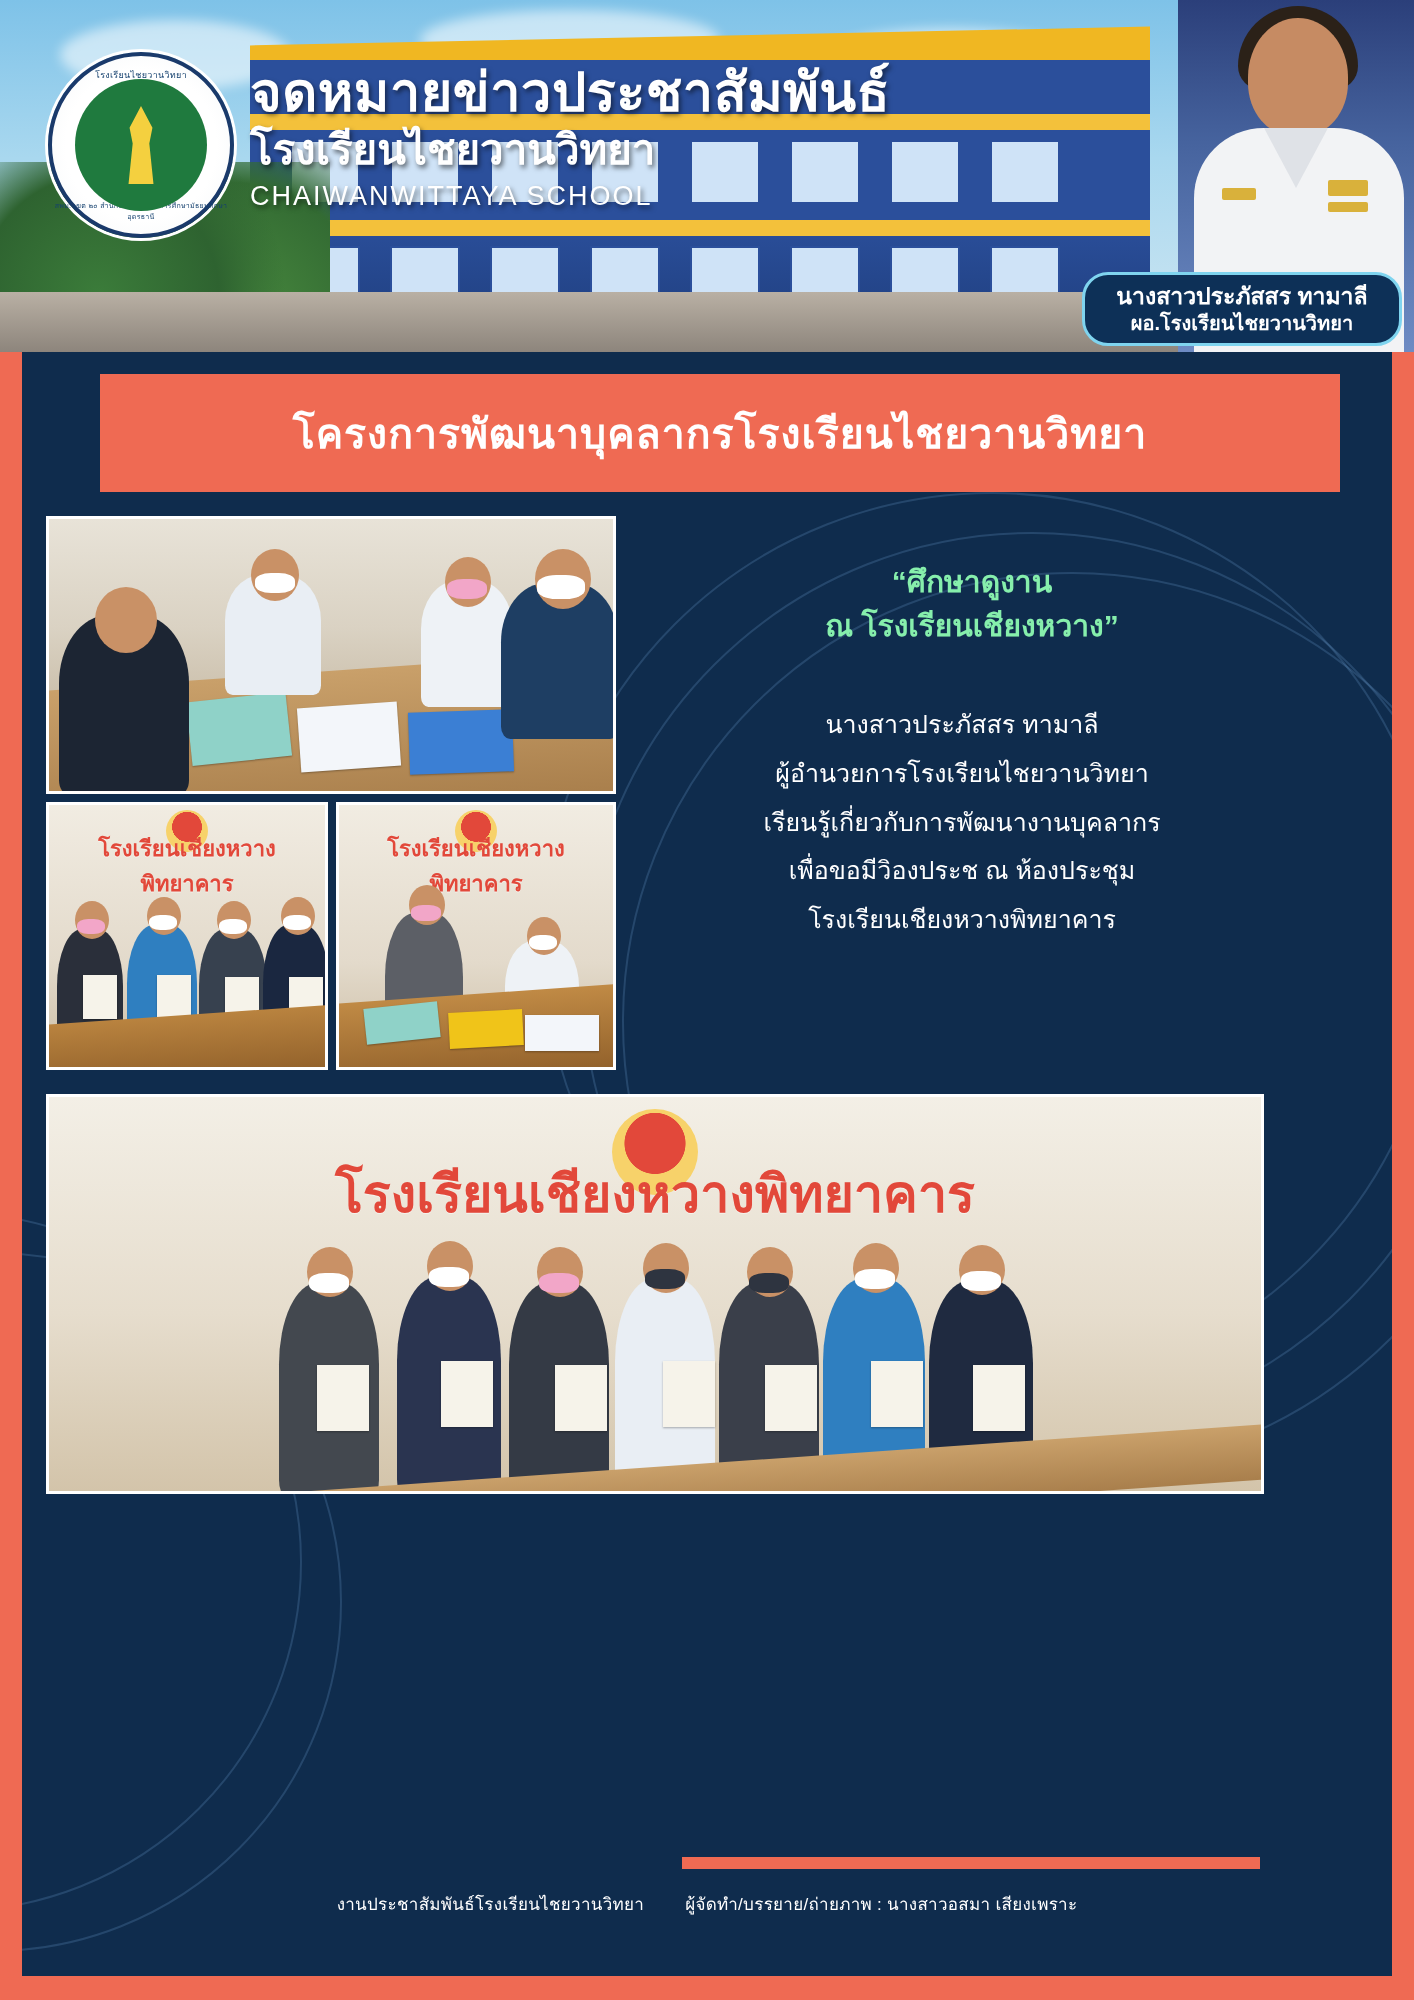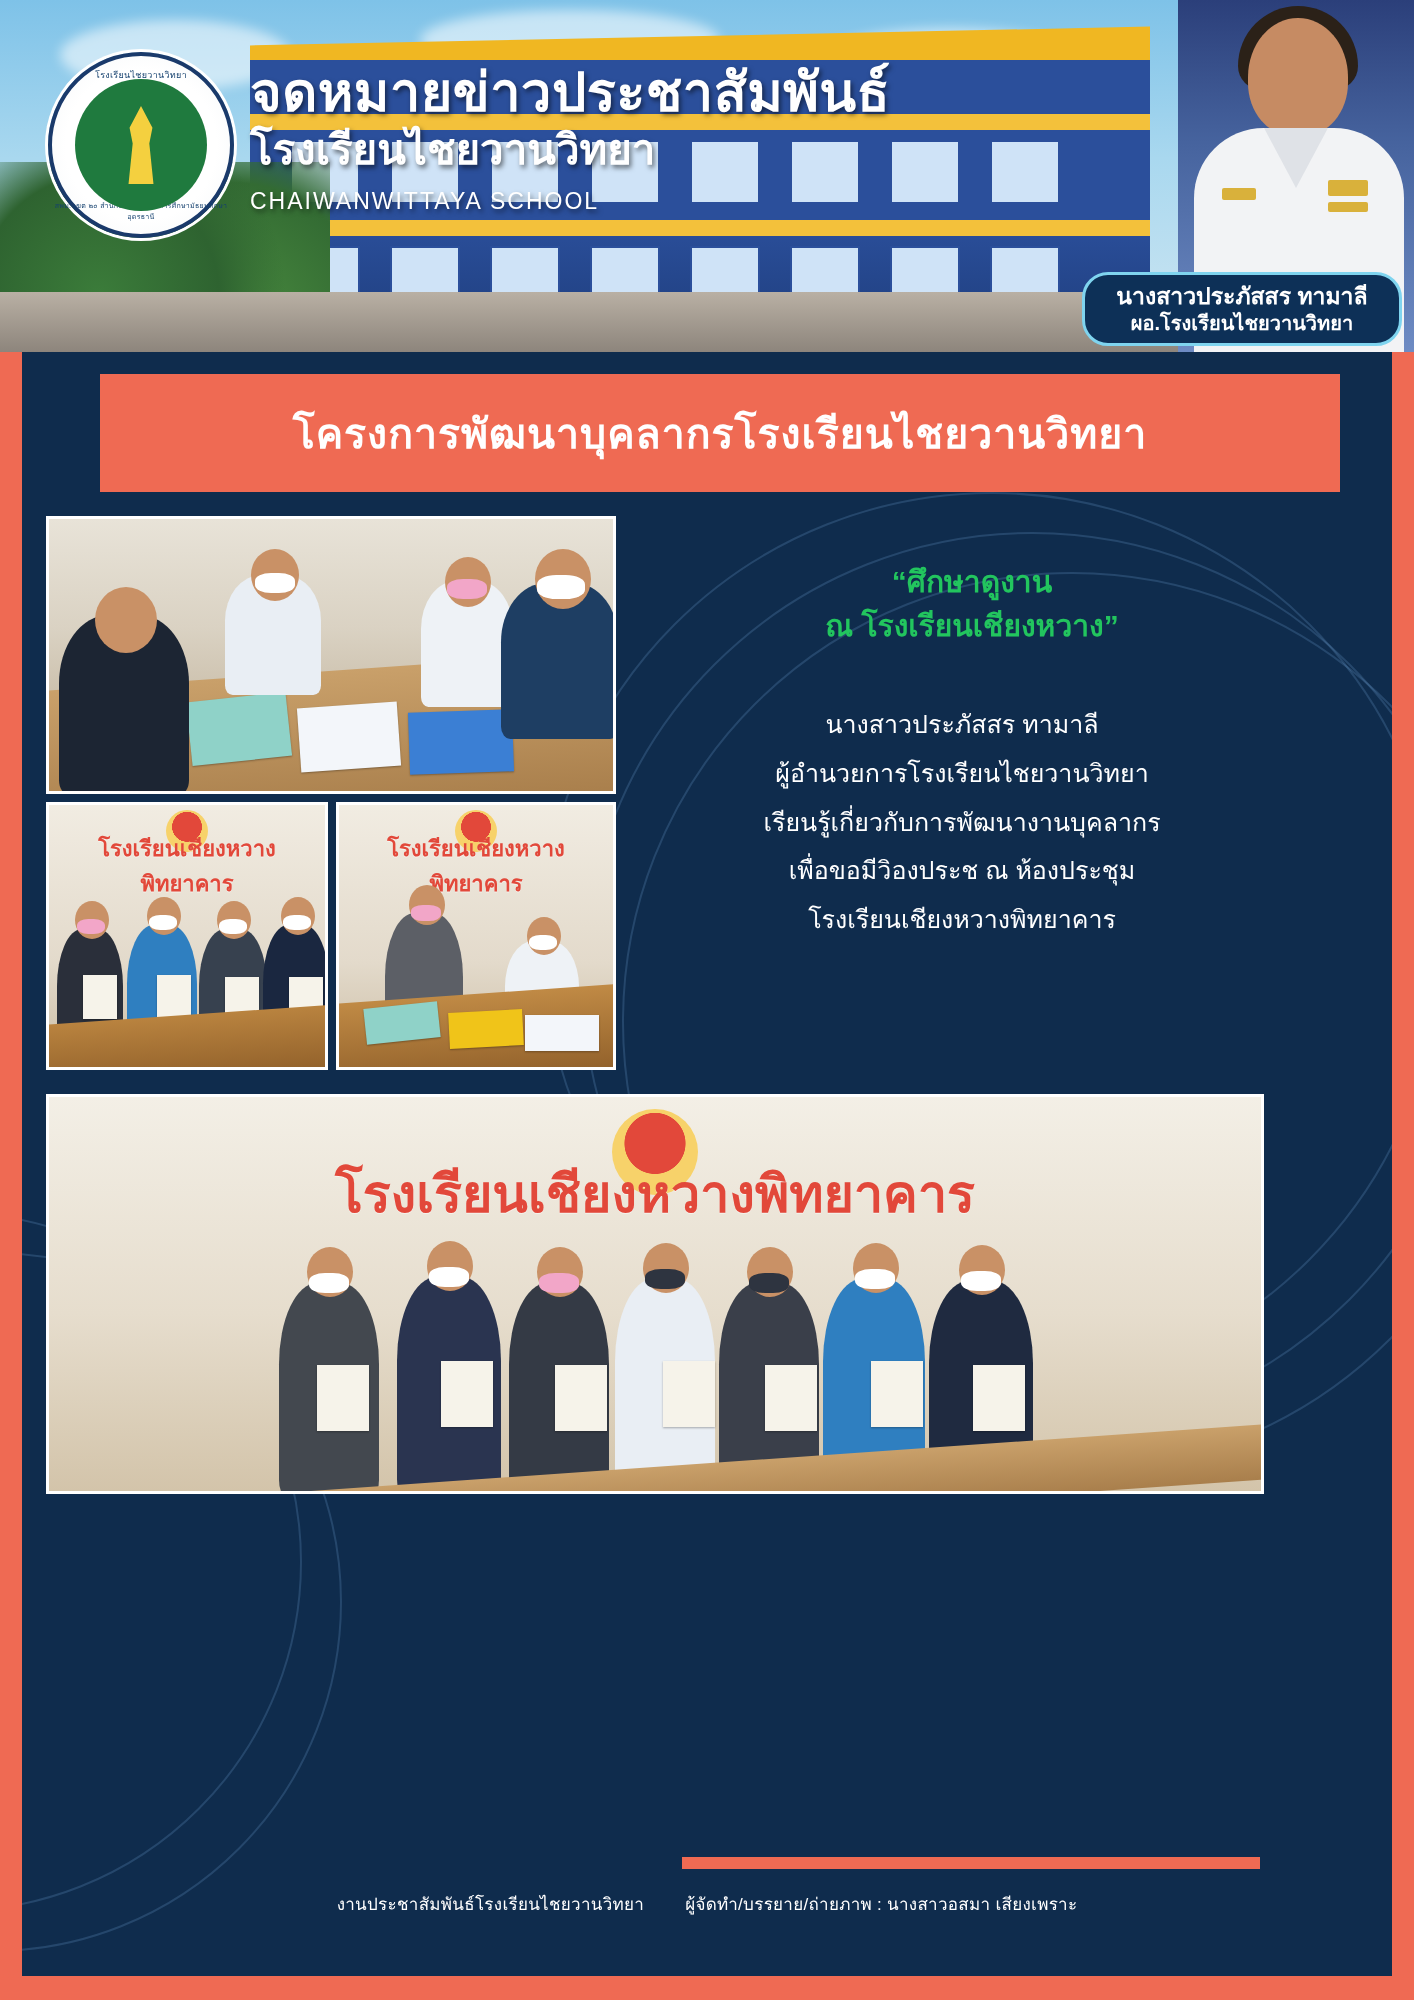--- a/index.html
+++ b/index.html
@@ -116,21 +116,21 @@
     text-shadow: 2px 3px 5px rgba(0,0,0,.55);
   }
   .title-th-main {
     font-size: 54px; font-weight: bold; line-height: 1.12;
     letter-spacing: .5px;
   }
   .title-th-sub {
     font-size: 42px; font-weight: bold; line-height: 1.25; margin-top: 2px;
   }
   .title-en {
-    font-size: 23px; line-height: 1.3; letter-spacing: 2px; margin-top: 10px;
+    font-size: 27px; line-height: 1.3; letter-spacing: 2px; margin-top: 2px;
     font-weight: normal;
   }
 
   
   .director-photo {
     position: absolute;
     right: 0; top: 0;
     width: 236px; height: 356px;
     background: linear-gradient(180deg,#2b3f7a 0%, #46639e 40%, #6f8cc4 100%);
     overflow: hidden;
@@ -279,21 +279,21 @@
     background: radial-gradient(circle at 50% 40%, #e2483a 0 45%, #f7d26a 46% 100%);
   }
   .ph-emblem.big { width: 86px; height: 86px; top: 3%; }
 
   
   .quote {
     position: absolute;
     left: 660px; top: 208px;
     width: 580px;
     text-align: center;
-    color: #22c55e;
+    color: #86efac;
     font-size: 30px;
     font-weight: bold;
     line-height: 1.45;
   }
   .paragraph {
     position: absolute;
     left: 640px; top: 348px;
     width: 600px;
     color: #ffffff;
     font-size: 25px;

